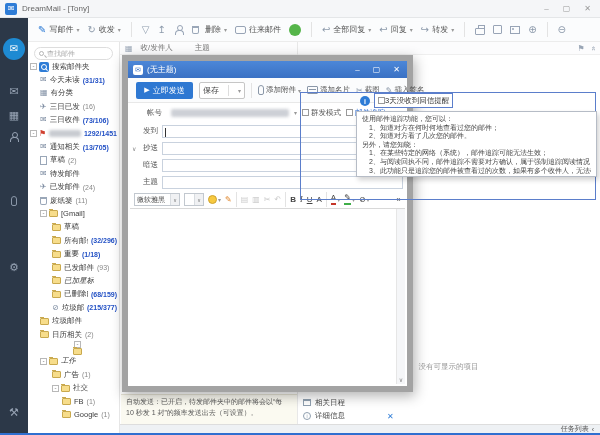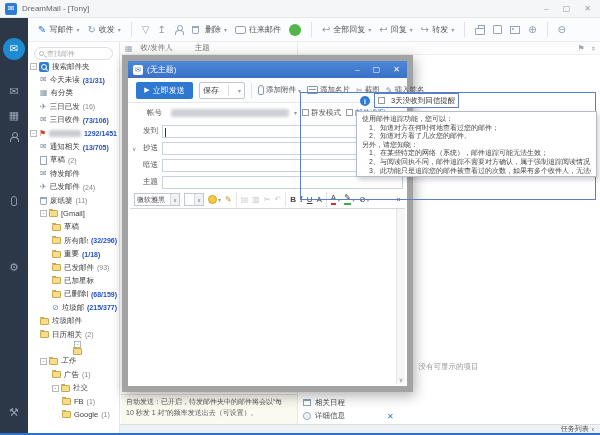--- a/index.html
+++ b/index.html
@@ -115,21 +115,21 @@
 .fu{text-decoration:underline}.fs{text-decoration:line-through}
 .fcolor{border-bottom:2px solid #c53528;line-height:1.1}
 .fhigh{border-bottom:2px solid #3fae49;line-height:1.1}
 .fmore{margin-left:auto;color:#555}
 .c-body{position:absolute;left:2px;right:2px;top:147px;bottom:2px;background:#fff;border-top:1px solid #d8d8d8}
 .c-scroll{position:absolute;right:0;top:0;bottom:0;width:9px;background:#f5f6f8;border-left:1px solid #e6e6e6;display:flex;align-items:flex-end;justify-content:center}
 .c-scrollbtn{font-size:6px;color:#888;padding-bottom:1px}
 
 .callout{position:absolute;left:300px;top:92px;width:296px;height:108px;border:1px solid #5b7ecb;z-index:30;pointer-events:none}
 .infobadge{position:absolute;left:360px;top:96px;width:10px;height:10px;border-radius:50%;background:#2e7cd6;color:#fff;font-size:7px;font-weight:bold;display:flex;align-items:center;justify-content:center;z-index:32}
-.reminder{position:absolute;left:374px;top:93px;height:15px;border:1px solid #5b7ecb;background:#fff;display:flex;align-items:center;gap:6px;padding:0 3px;font-size:7.5px;color:#333;z-index:31;white-space:nowrap}
+.reminder{position:absolute;left:374px;top:93px;height:15px;border:1px solid #5b7ecb;background:#fff;display:flex;align-items:center;gap:0;padding:0 3px;font-size:7.5px;color:#333;z-index:31;white-space:nowrap}
 .tooltip{position:absolute;left:356px;top:111px;width:241px;height:66px;background:#fff;border:1px solid #b6bcc6;box-shadow:2px 3px 5px rgba(0,0,0,.18);z-index:33;padding:3px 5px;overflow:hidden}
 .tline{font-size:7px;color:#444;line-height:8.6px;white-space:nowrap;overflow:hidden}
 .tind{padding-left:7px}
 </style>
 </head>
 <body>
 
 <div id="root">
 
   <div class="titlebar">
@@ -311,21 +311,21 @@
         <div class="trow" style="padding-left: 24px;">
           <span class="ic-folder"></span>
           <span class="tlabel">重要</span>
           <span class="tcount bluec">(1/18)</span>
         </div>
         <div class="trow" style="padding-left: 24px;">
           <span class="ic-folder"></span>
           <span class="tlabel">已发邮件</span>
           <span class="tcount">(93)</span>
         </div>
-        <div class="trow" style="padding-left: 24px;">
+        <div class="trow" style="padding-left: 24px; font-style: italic;">
           <span class="ic-folder"></span>
           <span class="tlabel">已加星标</span>
         </div>
         <div class="trow" style="padding-left: 24px;">
           <span class="ic-folder"></span>
           <span class="tlabel">已删除邮件</span>
           <span class="tcount bluec">(68/159)</span>
         </div>
         <div class="trow" style="padding-left: 24px;">
           <span class="gi-t ">⊘</span>

